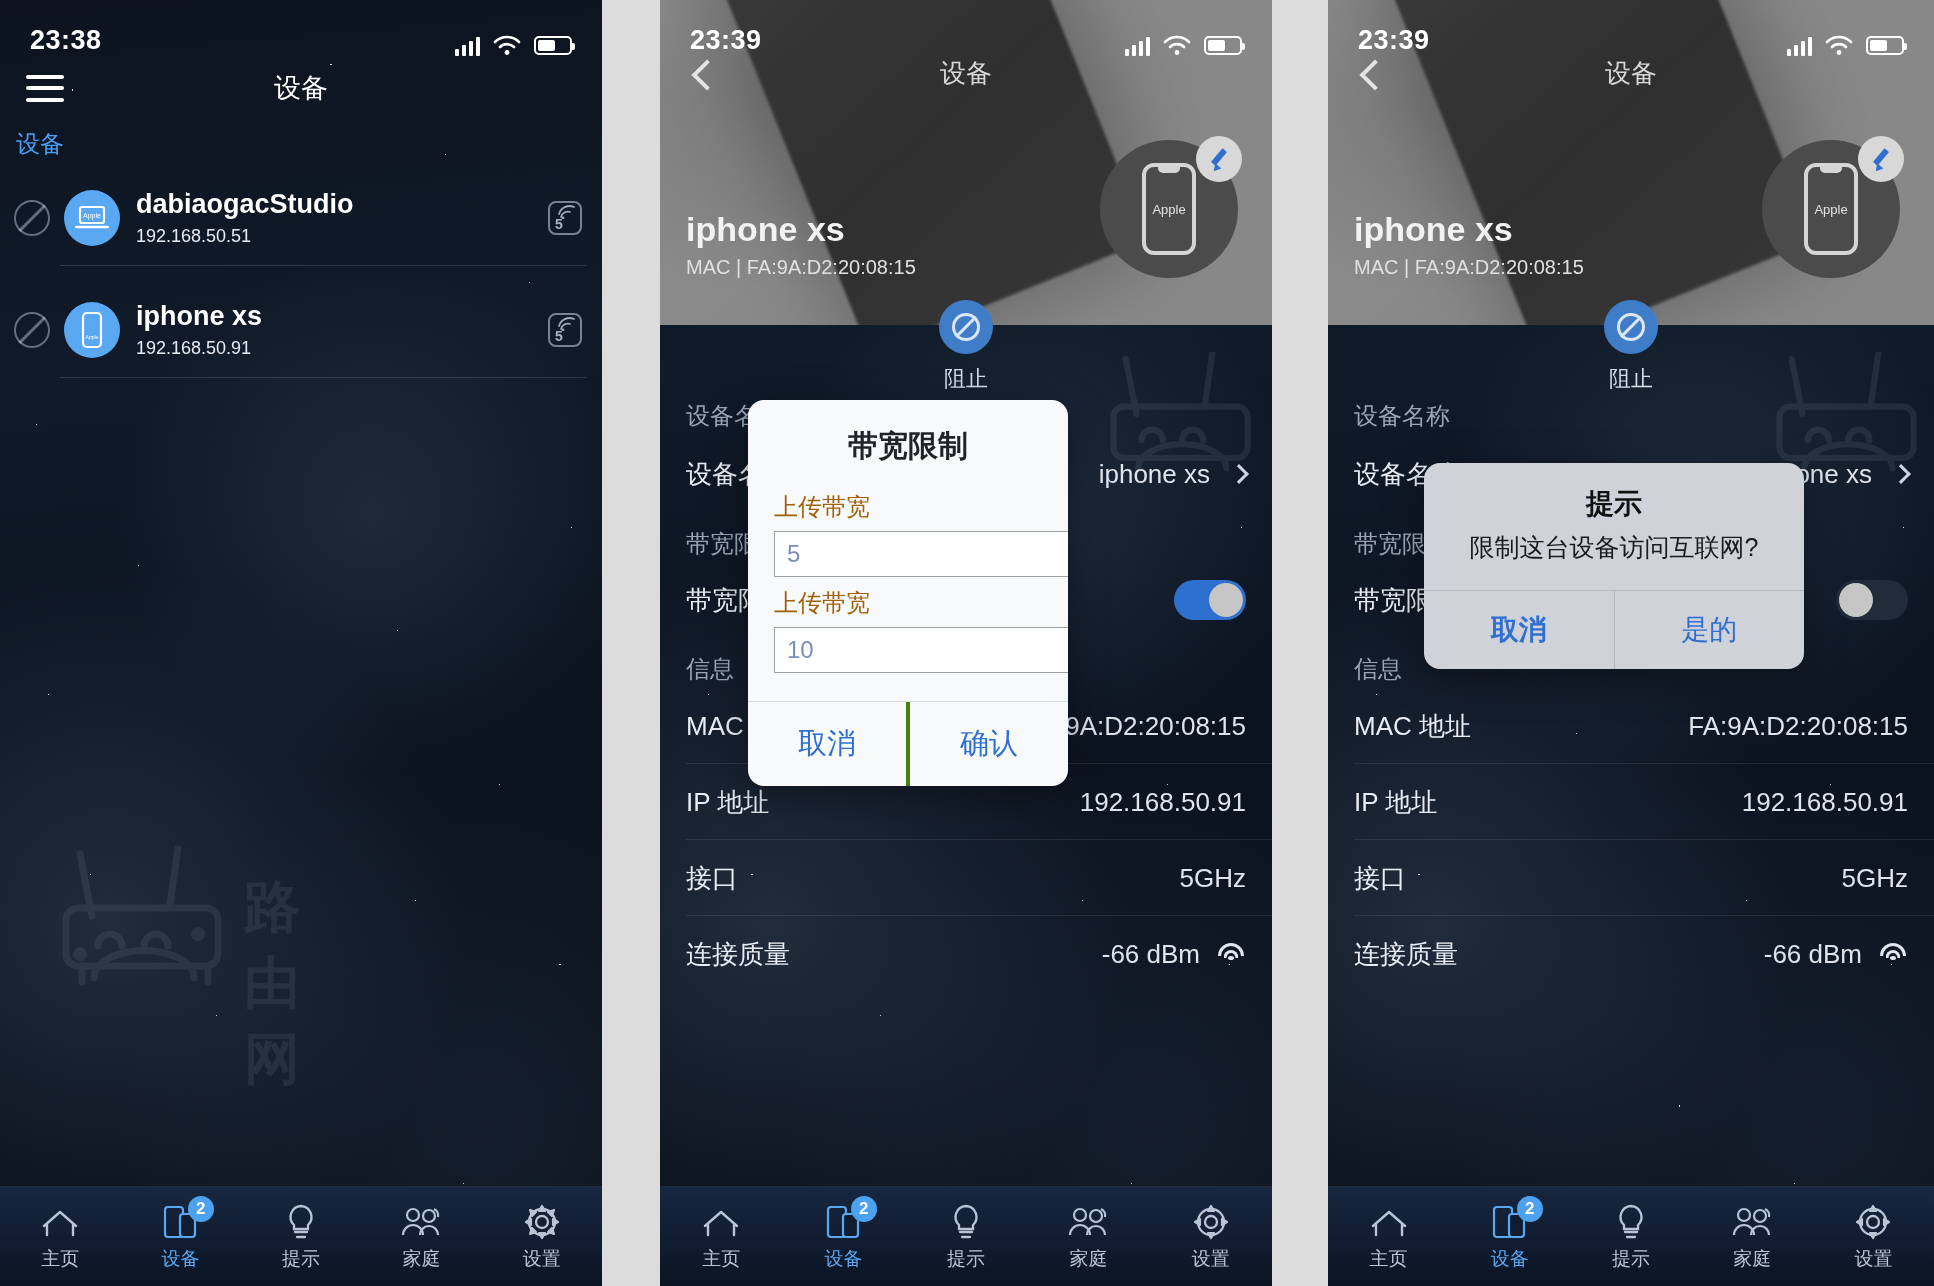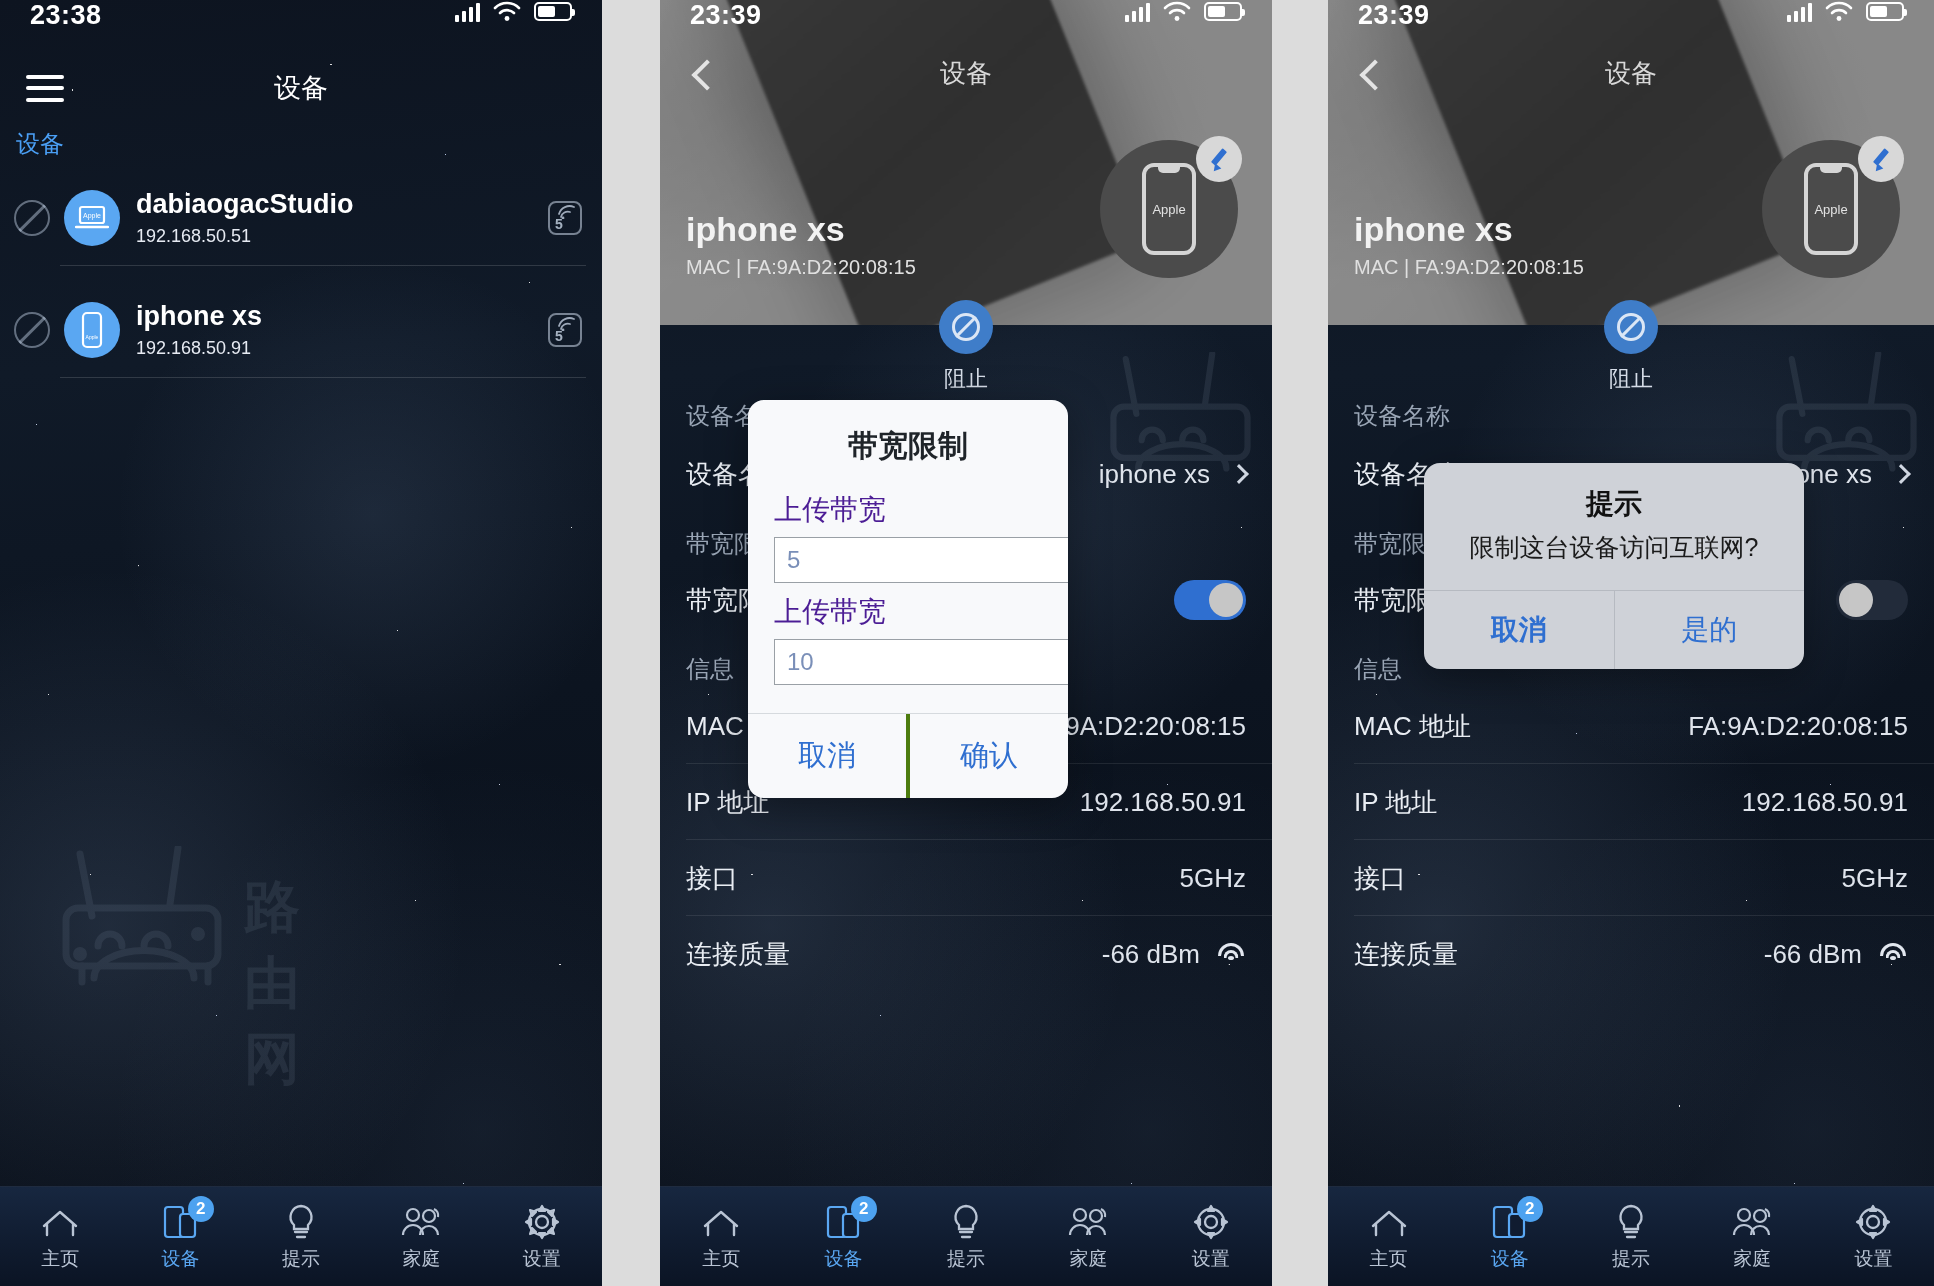--- a/index.html
+++ b/index.html
@@ -42,21 +42,21 @@
       radial-gradient(1.3px 1.3px at 93% 75%, #fff 50%, transparent 51%),
       radial-gradient(1px 1px   at 48% 27%, #fff 50%, transparent 51%),
       radial-gradient(1px 1px   at 8%  54%, #fff 50%, transparent 51%),
       radial-gradient(1px 1px   at 69% 70%, #fff 50%, transparent 51%),
       radial-gradient(1px 1px   at 28% 93%, #fff 50%, transparent 51%),
       radial-gradient(1px 1px   at 95% 41%, #fff 50%, transparent 51%);
   }
 
   
   .statusbar{ position:absolute; top:0; left:0; right:0; height:56px;
-    display:flex; align-items:flex-start; justify-content:space-between;
+    display:flex; align-items:flex-end; justify-content:space-between;
     padding:0 30px; color:#fff; z-index:30; }
   .sb-time{ font-size:27px; font-weight:700; letter-spacing:.5px; }
   .sb-right{ display:flex; align-items:center; gap:12px; }
   .sig{ display:flex; align-items:flex-end; gap:3px; height:21px;}
   .sig i{ display:block; width:4px; background:#fff; border-radius:1px;}
   .sig i:nth-child(1){height:7px}
   .sig i:nth-child(2){height:11px}
   .sig i:nth-child(3){height:15px}
   .sig i:nth-child(4){height:19px}
   .batt{ width:38px; height:19px; border:2.2px solid #fff; border-radius:5px; position:relative; padding:2px;}
@@ -176,21 +176,21 @@
     border-radius:50% 50% 0 0 / 100% 100% 0 0; left:50%; transform:translateX(-50%);}
   .wifi-sm b:nth-child(1){width:26px;height:13px;top:0;}
   .wifi-sm b:nth-child(2){width:15px;height:8px;top:7px;}
   .wifi-sm b:nth-child(3){width:6px;height:4px;top:13px;border-radius:50%;background:#e2e7ef;border:none;}
   .dlg{ position:absolute; z-index:60; border-radius:16px; overflow:hidden;
         box-shadow:0 10px 40px rgba(0,0,0,.35); }
   .dlg-bw{ background:#f8f9fb; }
   .dlg-bw .d-title{ text-align:center; font-size:30px; color:#1f2429; font-weight:600;
       padding:26px 0 16px;}
   .dlg-bw .d-body{ padding:0 26px 18px;}
-  .fld-lbl{ font-size:28px; color:#4c1d95; margin:8px 0 8px;}
+  .fld-lbl{ font-size:24px; color:#a16207; margin:8px 0 8px;}
   .fld-row{ display:flex; align-items:center; gap:14px; margin-bottom:10px;}
   .fld-row input{ flex:1 1 auto; height:46px; border:1.5px solid #9aa0a6; background:#fff;
       font-size:24px; color:#7a8fb8; padding:0 12px; outline:none;
       font-family:"Liberation Sans",sans-serif;}
   .d-actions{ display:flex; border-top:1px solid #d6dade; }
   .d-actions button{ flex:1 1 0; background:transparent; border:none; cursor:pointer;
       font-size:29px; color:#2f6fd0; padding:22px 0;
       font-family:"Liberation Sans",sans-serif;}
   .d-actions button+button{ border-left:4px solid #4d7c0f; }
 

